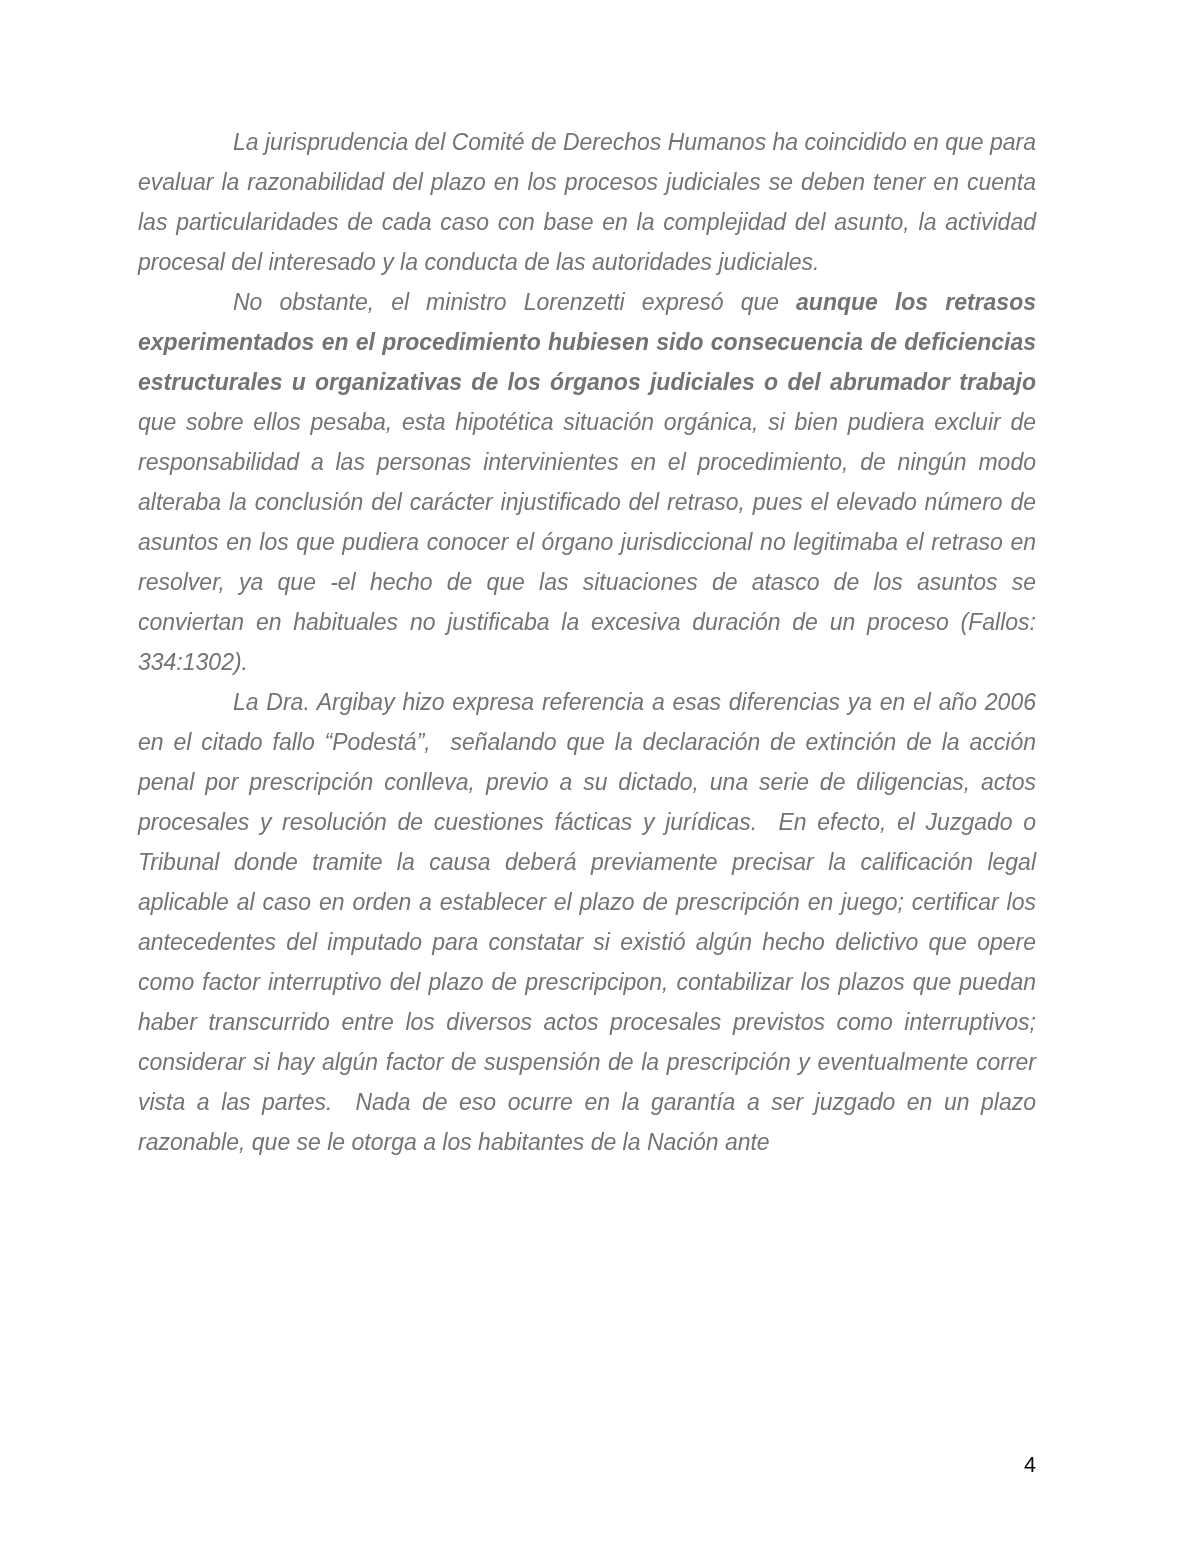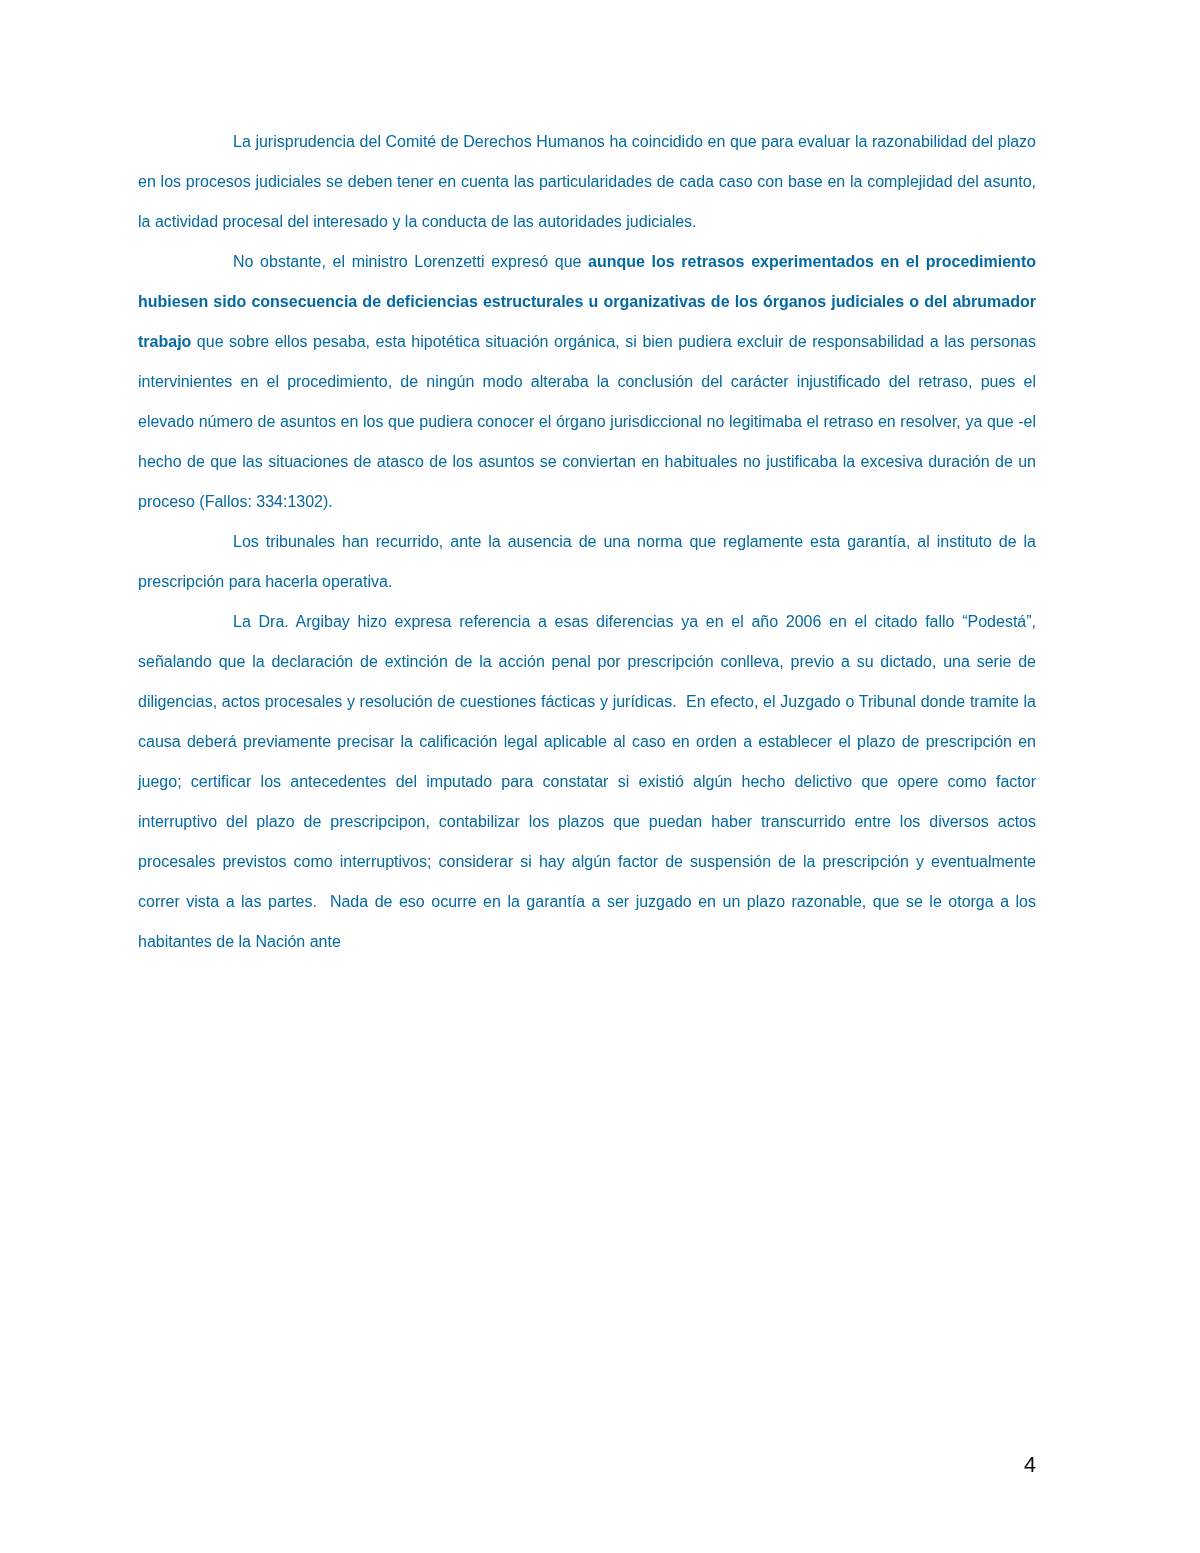--- a/index.html
+++ b/index.html
@@ -17,26 +17,27 @@
     overflow: hidden;
   }
   .content {
     position: absolute;
     left: 138px;
     top: 122px;
     width: 898px;
   }
   .content p {
     margin: 0;
-    font-size: 16px;
+    font-size: 23px;
     line-height: 40px;
     text-align: justify;
     text-indent: 95px;
     white-space: pre-wrap;
-    color: #0369a1;
+    color: #737373;
+    font-style: italic;
   }
   .content p .b {
     font-weight: bold;
   }
   .page-number {
     position: absolute;
     left: 138px;
     top: 1448px;
     width: 898px;
     text-align: right;
@@ -48,21 +49,20 @@
 </head>
 <body>
 
 <div class="page">
   <div class="content">
 
     <p><span>La jurisprudencia del Comité de Derechos Humanos ha coincidido en que para evaluar la razonabilidad del plazo en los procesos judiciales se deben tener en cuenta las particularidades de cada caso con base en la complejidad del asunto, la actividad procesal del interesado y la conducta de las autoridades judiciales.</span></p>
 
     <p><span>No obstante, el ministro Lorenzetti expresó que </span><span class="b">aunque los retrasos experimentados en el procedimiento hubiesen sido consecuencia de deficiencias estructurales u organizativas de los órganos judiciales o del abrumador trabajo</span><span> que sobre ellos pesaba, esta hipotética situación orgánica, si bien pudiera excluir de responsabilidad a las personas intervinientes en el procedimiento, de ningún modo alteraba la conclusión del carácter injustificado del retraso, pues el elevado número de asuntos en los que pudiera conocer el órgano jurisdiccional no legitimaba el retraso en resolver, ya que -el hecho de que las situaciones de atasco de los asuntos se conviertan en habituales no justificaba la excesiva duración de un proceso (Fallos: 334:1302).</span></p>
 
-    <p><span>Los tribunales han recurrido, ante la ausencia de una norma que reglamente esta garantía, al instituto de la prescripción para hacerla operativa.</span></p>
 
 
     <p><span>La Dra. Argibay hizo expresa referencia a esas diferencias ya en el año 2006 en el citado fallo “Podestá”,  señalando que la declaración de extinción de la acción penal por prescripción conlleva, previo a su dictado, una serie de diligencias, actos procesales y resolución de cuestiones fácticas y jurídicas.  En efecto, el Juzgado o Tribunal donde tramite la causa deberá previamente precisar la calificación legal aplicable al caso en orden a establecer el plazo de prescripción en juego; certificar los antecedentes del imputado para constatar si existió algún hecho delictivo que opere como factor interruptivo del plazo de prescripcipon, contabilizar los plazos que puedan haber transcurrido entre los diversos actos procesales previstos como interruptivos; considerar si hay algún factor de suspensión de la prescripción y eventualmente correr vista a las partes.  Nada de eso ocurre en la garantía a ser juzgado en un plazo razonable, que se le otorga a los habitantes de la Nación ante</span></p>
 
   </div>
 
   <div class="page-number">4</div>
 </div>
 
 </body></html>

